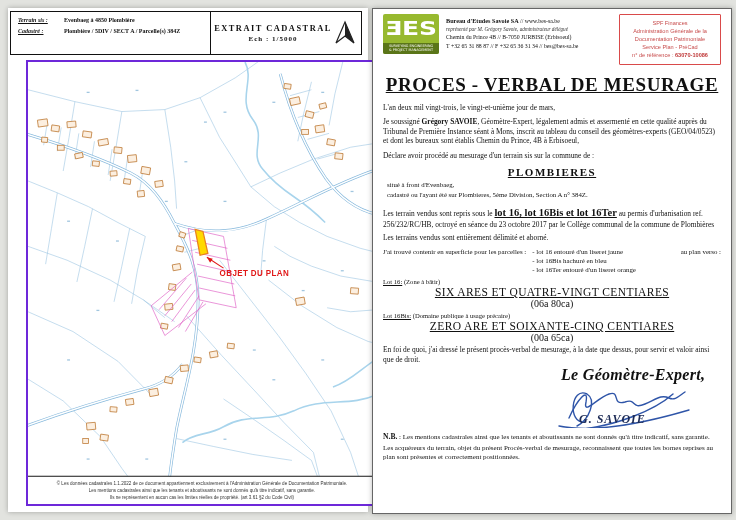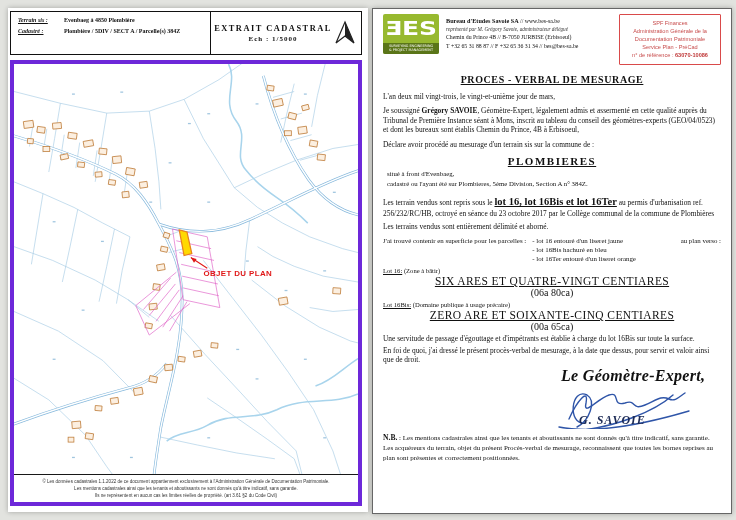--- a/index.html
+++ b/index.html
@@ -19,42 +19,42 @@
   .lh-row{display:flex;margin-bottom:5px}
   .lh-label{width:46px;font-size:6px;font-weight:bold;font-style:italic;
             text-decoration:underline;flex:none}
   .lh-value{font-size:6px;font-weight:bold}
   .lh-right{flex:1;display:flex;align-items:center;justify-content:center;}
   .lh-extrait{text-align:center}
   .lh-ex-title{font-size:8.4px;font-weight:bold;letter-spacing:1.5px}
   .lh-ex-scale{font-size:7px;font-weight:bold;letter-spacing:1px;margin-top:2px}
 
   
-  .map-frame{position:absolute;left:2px;top:52px;width:352px;height:446px;
-             border:4px solid #6d28d9;box-sizing:border-box;background:#fff}
+  .map-frame{position:absolute;left:18px;top:52px;width:352px;height:446px;
+             border:2px solid #6d28d9;box-sizing:border-box;background:#fff}
   .map-frame svg{display:block}
 
   
   .rh{display:flex;gap:7px;align-items:flex-start}
   .bes-logo{width:56px;height:40px;background:#97b92f;border-radius:2px;
             overflow:hidden;display:flex;flex-direction:column;flex:none}
   .bes-logo-text{flex:1;color:#fff;font-family:"DejaVu Sans",sans-serif;
                  font-weight:800;font-size:20px;line-height:28px;text-align:center;
                  letter-spacing:0px;transform:scaleX(1.25)}
   .bes-band{background:#5a7518;color:#fff;font-family:"DejaVu Sans",sans-serif;
             font-size:3.4px;line-height:1.25;text-align:center;padding:1.5px 0}
   .bureau{flex:1;font-size:5.8px;line-height:1.5;padding-top:2px}
   .bureau .b-name{font-weight:bold;font-size:6.2px}
   .bureau .b-rep{font-style:italic;font-size:5.2px;color:#333}
   .precad{width:102px;flex:none;border:1.4px solid #d94a4a;color:#c74b4b;
           font-family:"Liberation Sans",sans-serif;font-size:5.6px;line-height:1.45;
           text-align:center;padding:4px 2px;box-sizing:border-box;border-radius:1px}
   .precad b{color:#c03a3a}
 
-  .doc-title{text-align:center;font-size:10px;font-weight:bold;
+  .doc-title{text-align:center;font-size:19px;font-weight:bold;
              text-decoration:underline;letter-spacing:.6px;margin:9px 0 7px}
   .bp{font-size:7.4px;line-height:1.32;margin:4.5px 0;text-align:left}
   .commune{text-align:center;font-size:11px;font-weight:bold;
            text-decoration:underline;letter-spacing:1.5px;margin:6px 0 2px}
   .loc{font-size:6.8px;line-height:1.4;margin-left:4px}
   .biglots{font-size:10.5px;font-weight:bold;text-decoration:underline}
   .sup{display:flex;font-size:6.9px;line-height:1.35;margin:4px 0 2px}
   .sup-intro{flex:none}
   .sup-list{margin-left:6px;flex:1}
   .sup-verso{flex:none;margin-left:8px}
@@ -313,21 +313,20 @@
     <div class="lot-area">(06a 80ca)</div>
   </div>
 
   <div>
     <div class="lot-line"><span class="lot-label">Lot 16Bis:</span><span> (Domaine publique à usage précaire)</span></div>
     <div class="lot-amount">ZERO ARE ET SOIXANTE-CINQ CENTIARES</div>
     <div class="lot-area">(00a 65ca)</div>
   </div>
 
 
-  <p class="bp" style="margin:2px 0">Une servitude de passage d'égouttage et d'impétrants est établie à charge du lot 16Bis sur toute la surface.</p>
   <p class="bp" style="margin:2px 0">En foi de quoi, j'ai dressé le présent procès-verbal de mesurage, à la date que dessus, pour servir et valoir ainsi que de droit.</p>
 
   <div class="sig-block">
     <div class="sig-role">Le Géomètre-Expert,</div>
     <svg class="sig-scribble" width="140" height="52" viewBox="0 0 140 52">
       <g fill="none" stroke="#2f55a8" stroke-width="1.4" stroke-linecap="round">
         <path d="M30,46 C12,48 16,10 32,18 C42,24 34,44 22,50"></path>
         <path d="M14,42 C22,24 34,10 31,26 C28,40 42,22 54,18 C66,14 56,30 70,26 C82,22 76,34 90,28 C100,24 106,18 114,22 C120,25 124,20 130,16"></path>
         <path d="M118,18 C100,34 62,50 20,54"></path>
         <path d="M4,50 C44,58 100,44 134,34"></path>

